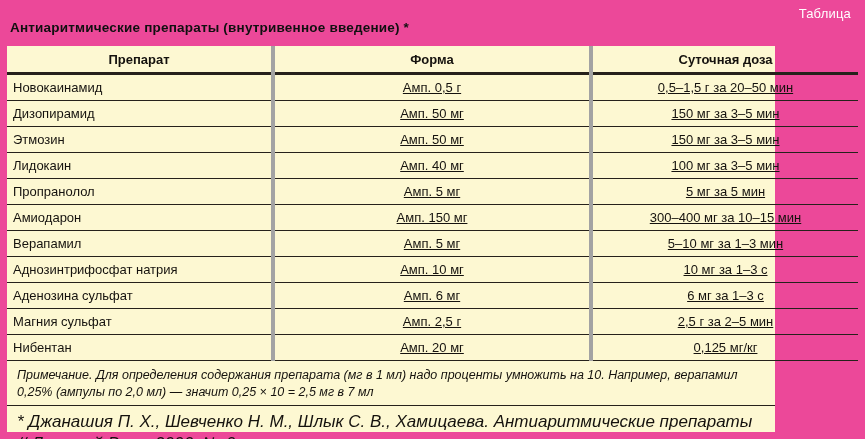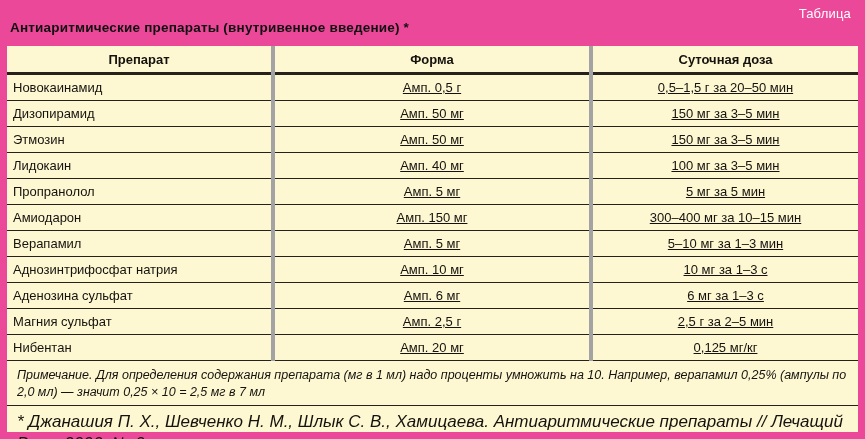--- a/index.html
+++ b/index.html
@@ -26,21 +26,21 @@
     left: 10px;
     color: #101010;
     font-weight: bold;
     font-size: 13.5px;
     letter-spacing: 0.2px;
   }
   .sheet {
     position: absolute;
     left: 7px;
     top: 46px;
-    width: 851px;
+    width: 768px;
     height: 386px;
     background: #fdf8d2;
     display: flex;
     flex-direction: column;
     box-sizing: border-box;
   }
   table.drugs {
     border-collapse: collapse;
     table-layout: fixed;
     width: 100%;

